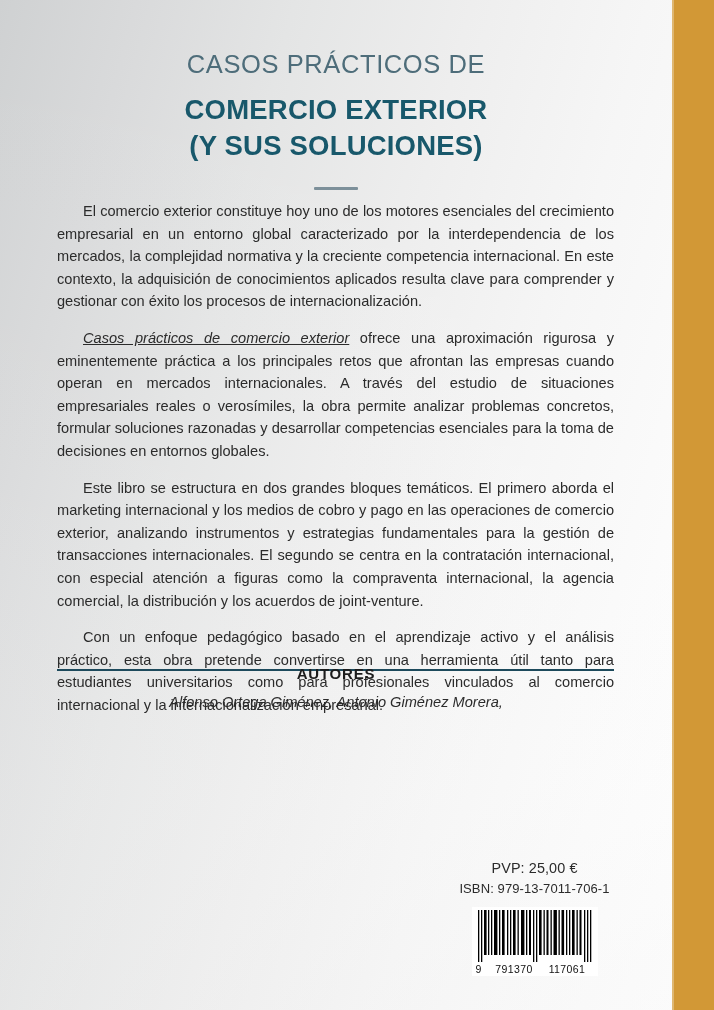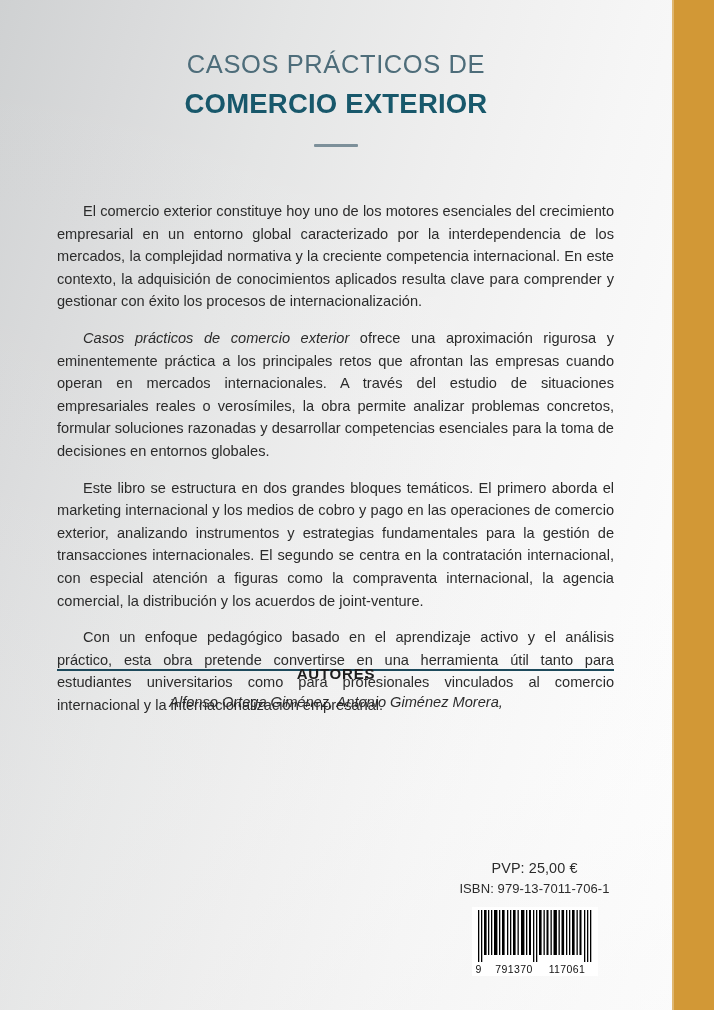--- a/index.html
+++ b/index.html
@@ -92,21 +92,21 @@
   }
   .title-line-2,
   .title-line-3 {
     font-size: 27.5px;
     letter-spacing: 0.2px;
     color: #18586b;
     font-weight: 700;
     line-height: 1.28;
     white-space: nowrap;
   }
-  .title-line-2 { margin-top: 6px; }
+  .title-line-2 { margin-top: 12px; }
   .title-line-3 { margin-top: 1px; }
 
   .title-rule {
     width: 44px;
     height: 3px;
     background: #7d909a;
     margin: 23px auto 0 auto;
     border-radius: 1px;
   }
 
@@ -124,20 +124,21 @@
     color: #2b2b2b;
     text-align: justify;
     text-indent: 26px;
     -webkit-hyphens: none;
     hyphens: none;
     word-spacing: 0px;
   }
   .body-copy p:last-child { margin-bottom: 0; }
   .body-copy p em {
     font-style: italic;
+    text-decoration: underline;
   }
 
   
   .authors-rule {
     position: absolute;
     left: 57px;
     top: 669px;
     width: 557px;
     height: 1.6px;
     background: #1d4a5c;
@@ -215,20 +216,21 @@
 </head>
 <body>
 
 <div id="cover">
 
   <div class="content">
 
     <div class="title-block">
       <div class="title-line-1">CASOS PRÁCTICOS DE</div>
       <div class="title-line-2">COMERCIO EXTERIOR</div>
+      <div class="title-line-3">(Y SUS SOLUCIONES)</div>
       <div class="title-rule"></div>
     </div>
 
     <div class="body-copy">
       <p>
         <em></em><span>El comercio exterior constituye hoy uno de los motores esenciales del crecimiento empresarial en un entorno global caracterizado por la interdependencia de los mercados, la complejidad normativa y la creciente competencia internacional. En este contexto, la adquisición de conocimientos aplicados resulta clave para comprender y gestionar con éxito los procesos de internacionalización.</span>
       </p>
       <p>
         <em>Casos prácticos de comercio exterior</em><span> ofrece una aproximación rigurosa y eminentemente práctica a los principales retos que afrontan las empresas cuando operan en mercados internacionales. A través del estudio de situaciones empresariales reales o verosímiles, la obra permite analizar problemas concretos, formular soluciones razonadas y desarrollar competencias esenciales para la toma de decisiones en entornos globales.</span>
       </p>

